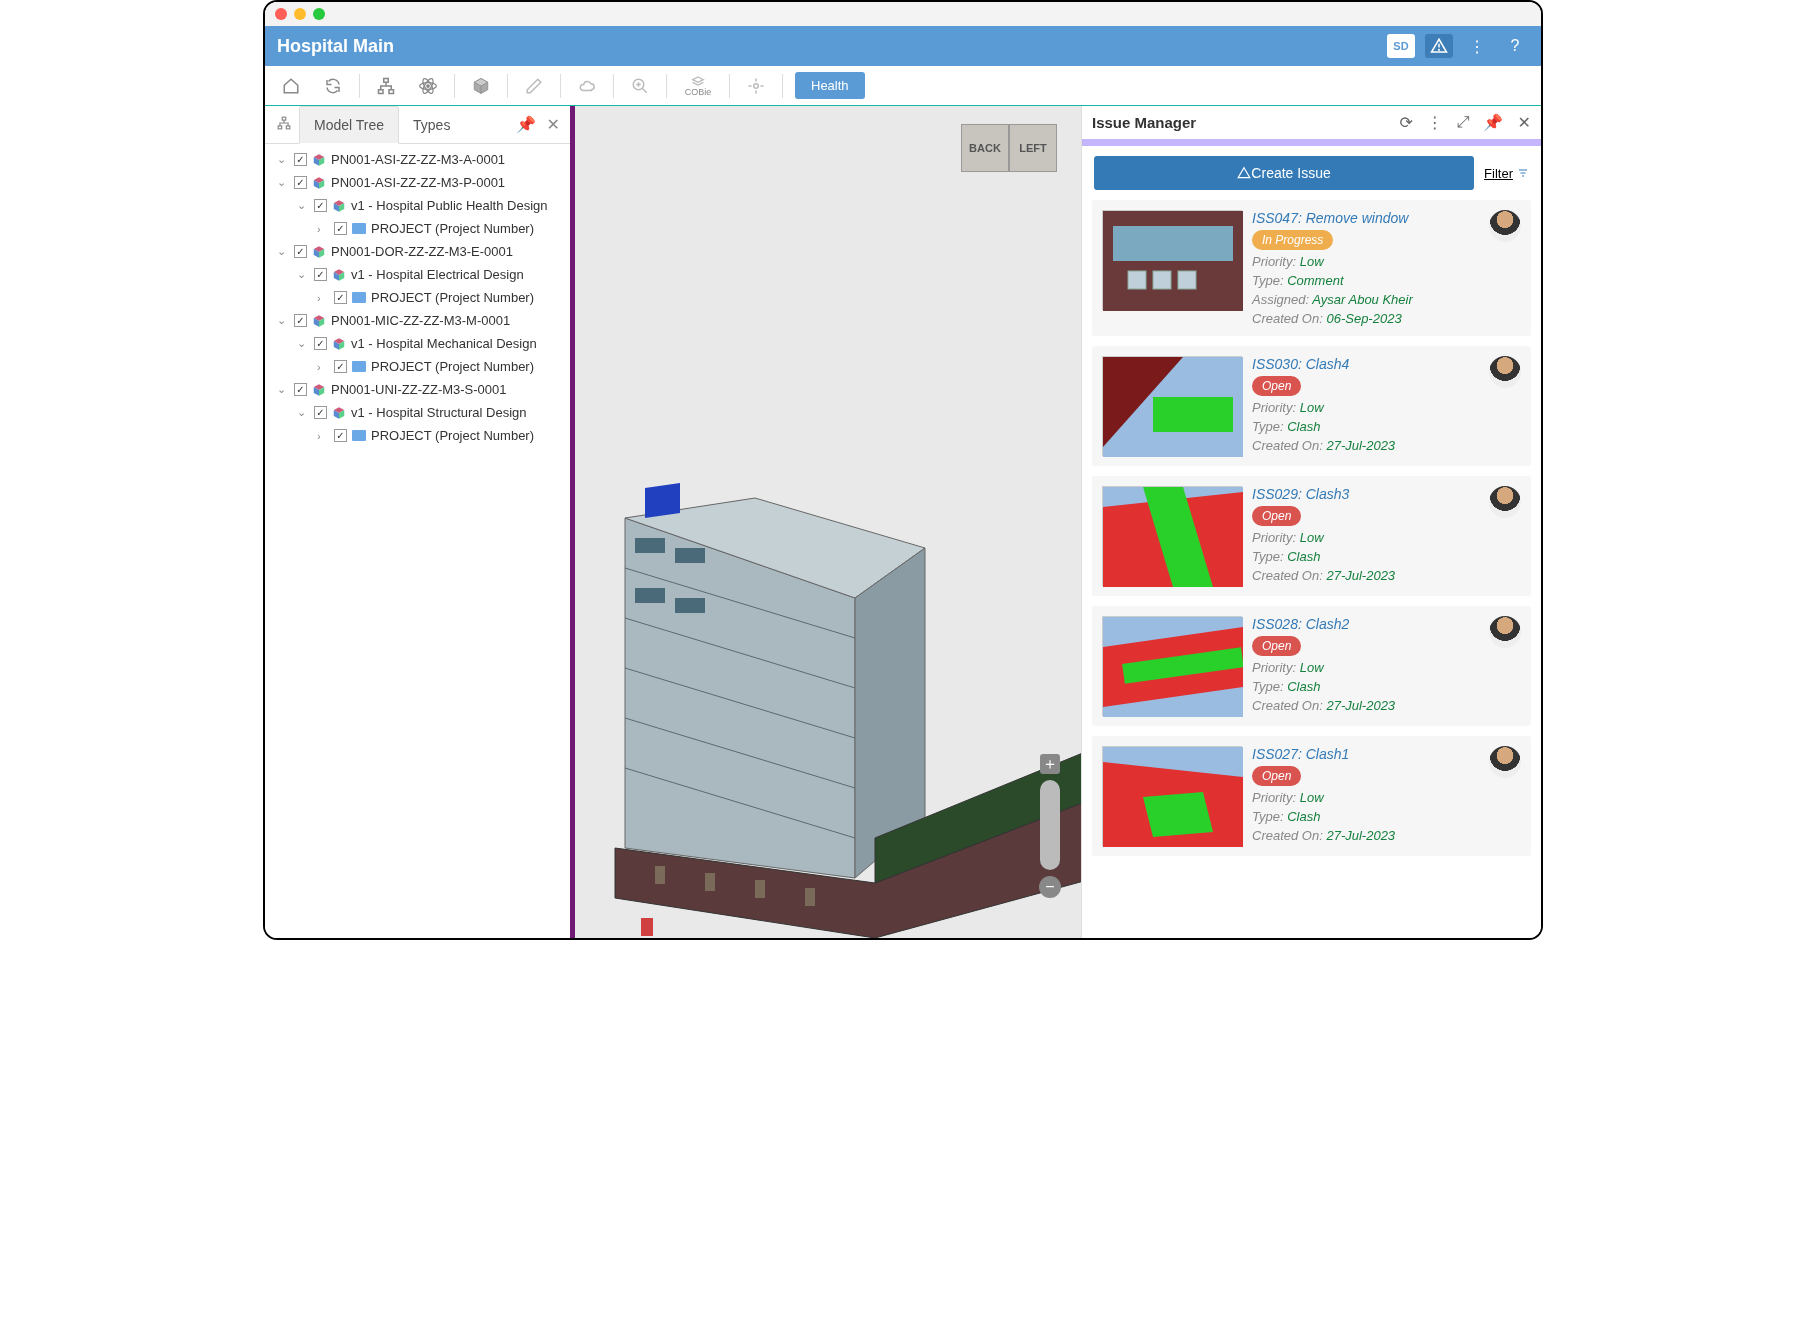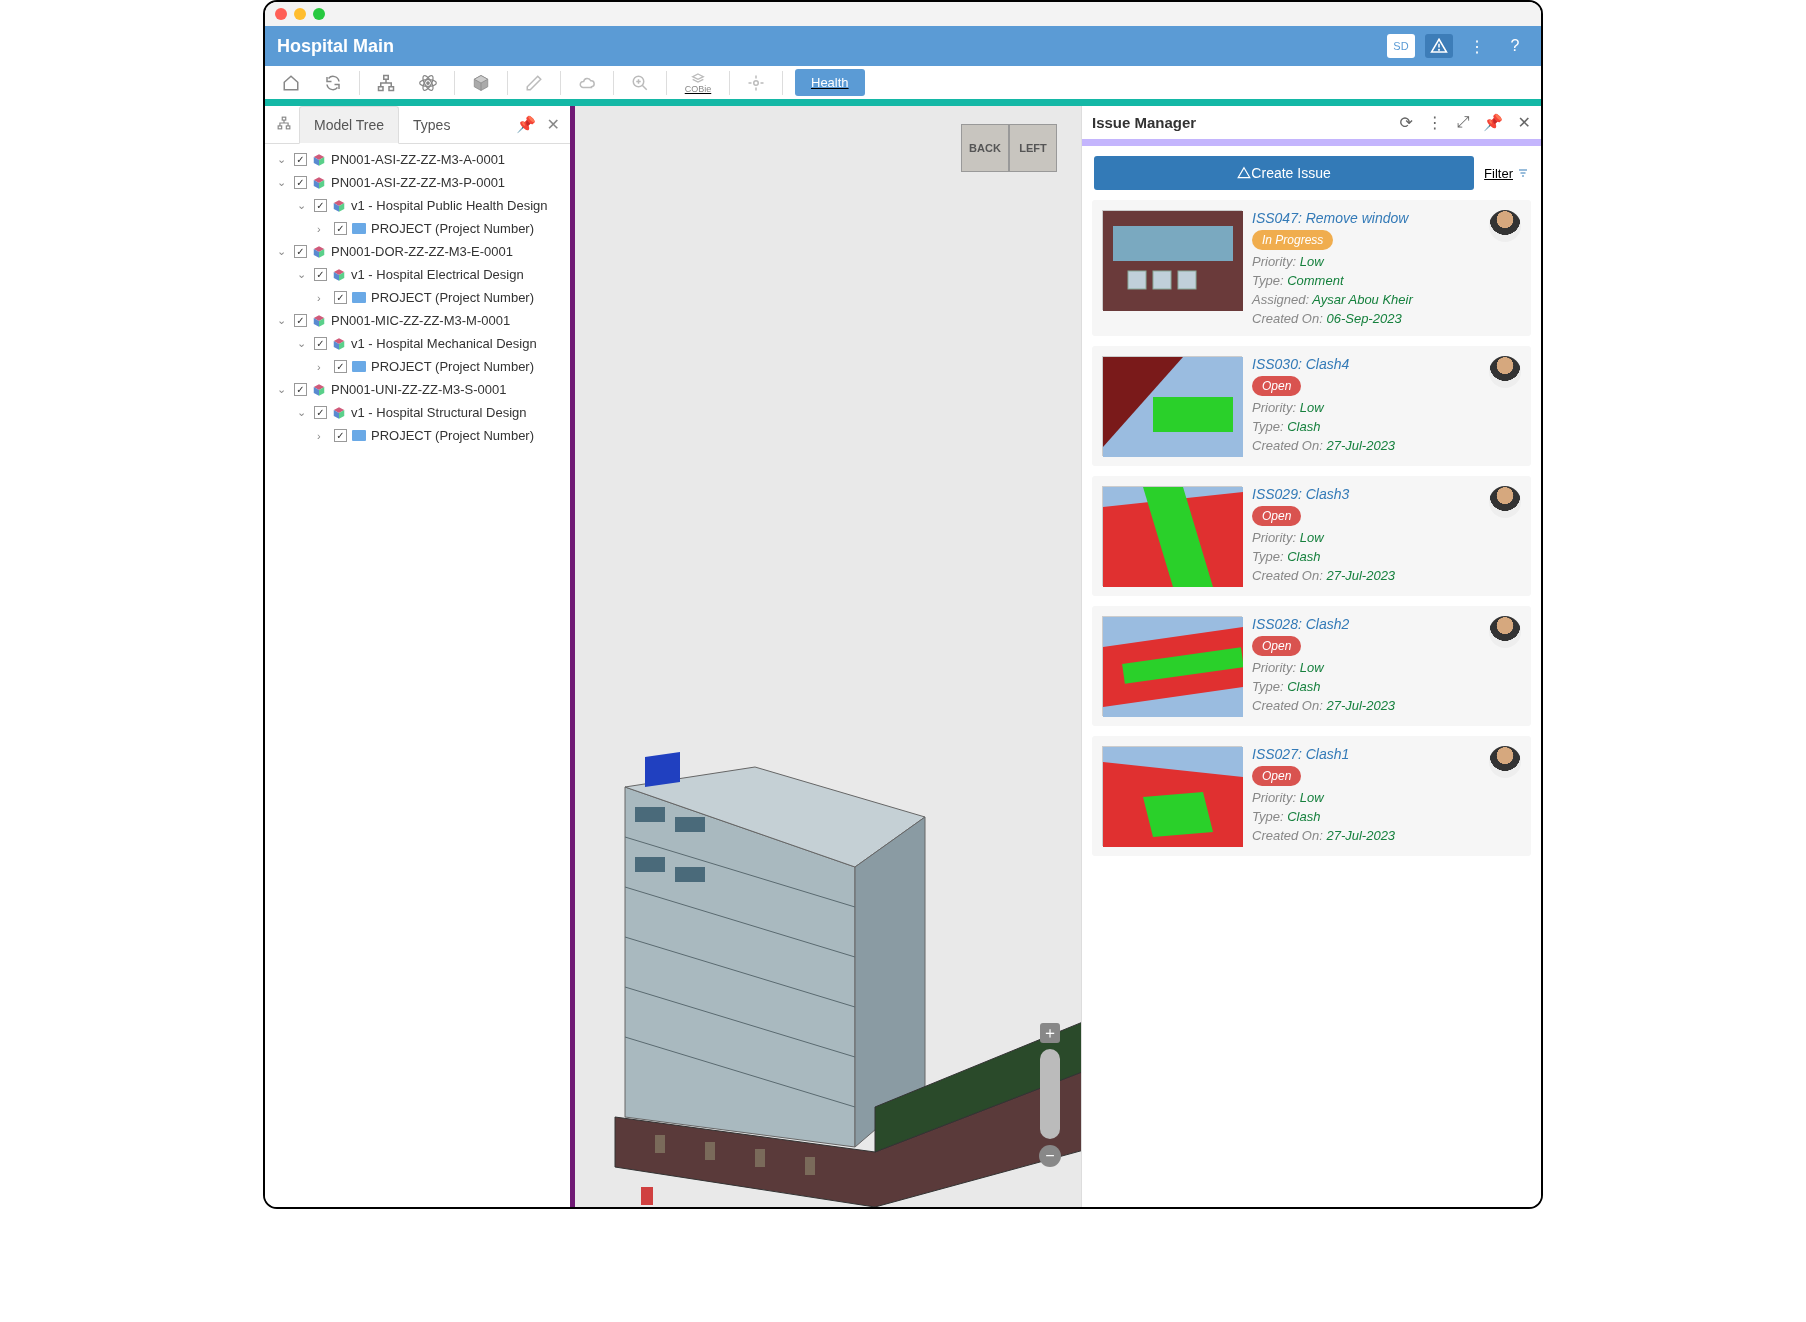--- a/index.html
+++ b/index.html
@@ -1,27 +1,27 @@
 <!DOCTYPE html>
 <html><head>
 <meta charset="utf-8">
 <style>
 * { box-sizing: border-box; margin: 0; padding: 0; font-family: -apple-system, BlinkMacSystemFont, "Segoe UI", Arial, sans-serif; }
 body { background: #fff; }
-.window { width: 1280px; height: 1209px; margin: 0 auto; border: 2px solid #000; border-radius: 14px; overflow: hidden; display: flex; flex-direction: column; background: #fff; }
+.window { width: 1280px; height: 940px; margin: 0 auto; border: 2px solid #000; border-radius: 14px; overflow: hidden; display: flex; flex-direction: column; background: #fff; }
 .titlebar { height: 24px; background: #f3f3f3; display: flex; align-items: center; padding: 0 10px; gap: 7px; }
 .dot { width: 12px; height: 12px; border-radius: 50%; }
 .dot.red { background: #ff5f56; } .dot.yellow { background: #ffbd2e; } .dot.green { background: #27c93f; }
 .header { background: #5b9bd5; color: #fff; height: 40px; display: flex; align-items: center; padding: 0 12px; justify-content: space-between; }
 .header-title { font-size: 18px; font-weight: 600; }
 .header-right { display: flex; gap: 10px; align-items: center; }
 .hbtn { width: 28px; height: 24px; display: flex; align-items: center; justify-content: center; color: #fff; cursor: pointer; border-radius: 3px; }
-.hbtn.sd { background: #fff; color: #5b9bd5; font-size: 11px; font-weight: 400; border-radius: 3px; }
+.hbtn.sd { background: #fff; color: #5b9bd5; font-size: 11px; font-weight: 700; border-radius: 3px; }
 .hbtn.warn { background: #3d7db8; }
-.toolbar { height: 40px; display: flex; align-items: center; border-bottom: 7px solid #14b8a6; padding: 0 6px; gap: 2px; background: #fff; text-decoration: underline; }
+.toolbar { height: 40px; display: flex; align-items: center; border-bottom: 1px solid #14b8a6; padding: 0 6px; gap: 2px; background: #fff; }
 .tbtn { width: 40px; height: 32px; display: flex; align-items: center; justify-content: center; color: #888; cursor: pointer; }
 .tsep { width: 1px; height: 24px; background: #ddd; margin: 0 4px; }
 .tbtn.cobie { width: 50px; font-size: 9px; flex-direction: column; }
 .merge-btn { background: #5b9bd5; color: #fff; padding: 6px 16px; border-radius: 3px; font-size: 13px; cursor: pointer; margin-left: 6px; }
 .body { flex: 1; display: flex; min-height: 0; }
 .left-panel { width: 310px; border-right: 5px solid #701a75; display: flex; flex-direction: column; background: #fff; }
 .tabs { display: flex; align-items: center; border-bottom: 1px solid #ddd; height: 38px; padding: 0 4px; }
 .tabs .tabicon { width: 30px; text-align: center; color: #888; }
 .tabs .tab { padding: 0 14px; height: 38px; display: flex; align-items: center; font-size: 14px; color: #555; cursor: pointer; }
 .tabs .tab.active { background: #f0f0f0; border: 1px solid #ddd; border-bottom: 1px solid #fff; border-radius: 3px 3px 0 0; }

